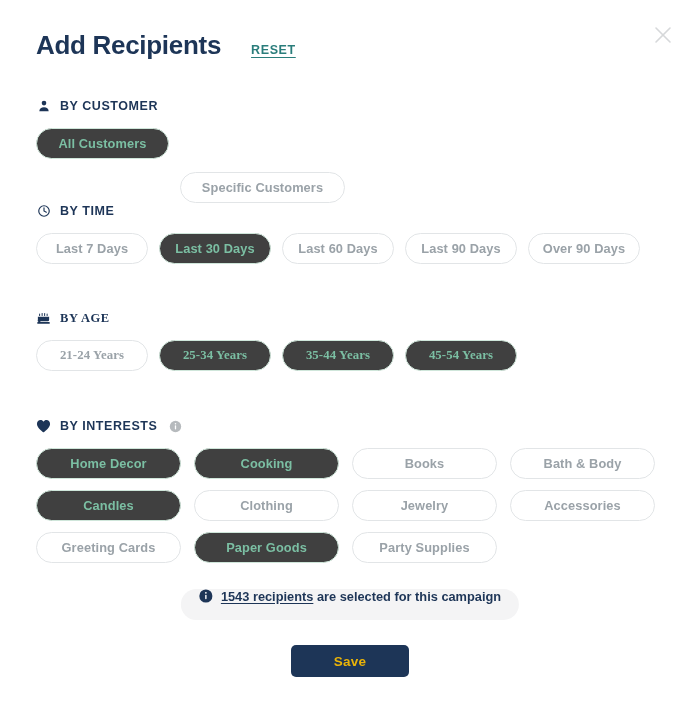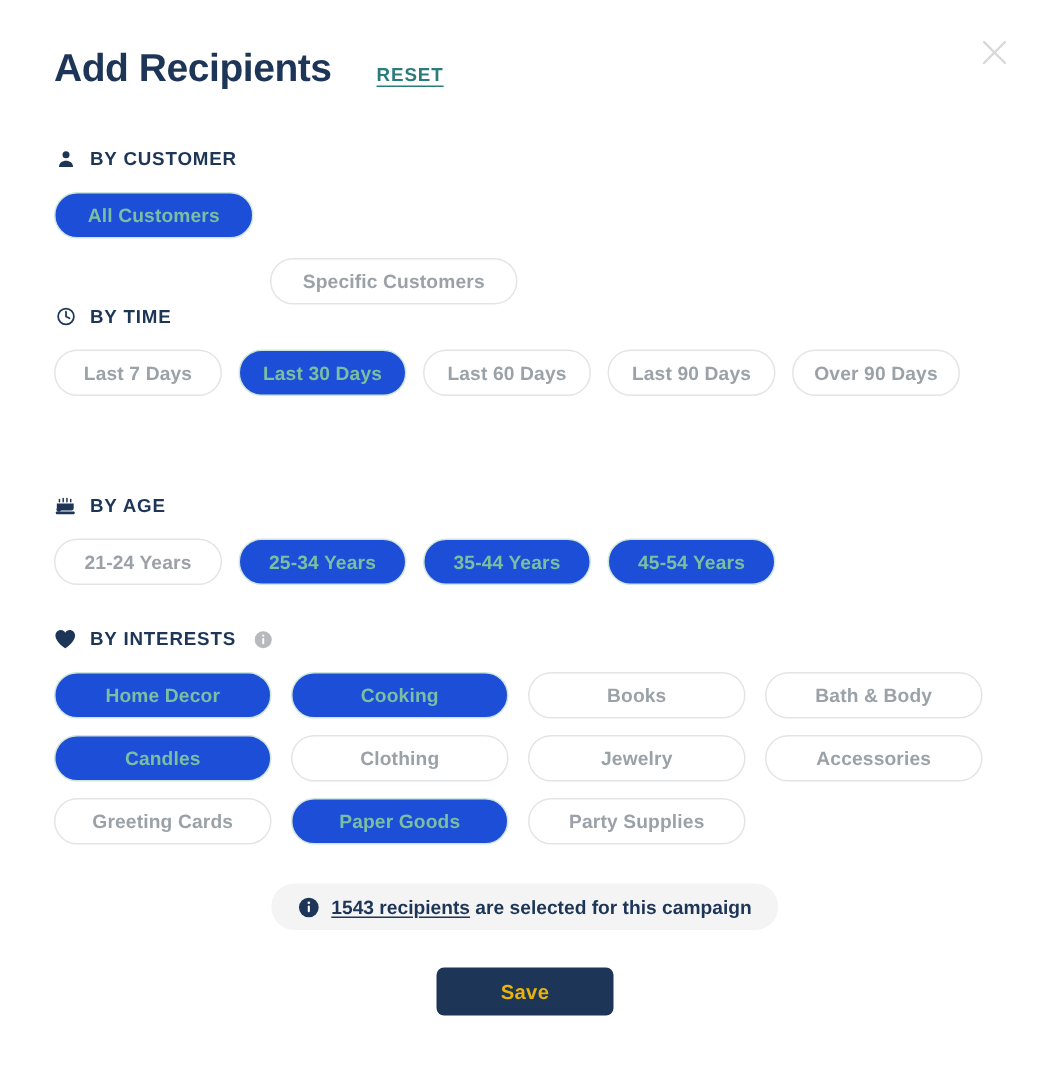--- a/index.html
+++ b/index.html
@@ -120,54 +120,54 @@
     font-weight: bold;
     letter-spacing: 0.1px;
     display: flex;
     align-items: center;
     justify-content: center;
     cursor: pointer;
     white-space: nowrap;
     padding: 0 6px;
   }
   .pill.selected {
-    background: #1d4ed8;
+    background: #404040;
     border-color: #cfe6da;
     color: #7bbfa3;
   }
 
   .pill.w-allcust   { width: 133px; }
   .pill.w-speccust  { width: 165px; margin-top: 44px; }
   .pill.w-time      { width: 112px; }
   .pill.w-age       { width: 112px; }
 
   .interest-grid {
     display: grid;
     grid-template-columns: repeat(4, 145px);
     gap: 11px 13px;
   }
   .interest-grid .pill { width: 145px; }
 
   
   #section-customer  { top: 98px; }
   #section-time      { top: 203px; }
-  #section-age       { top: 329px; }
+  #section-age       { top: 310px; font-family: Liberation Serif, serif; }
   #section-interests { top: 418px; }
 
   
   .recipients-banner {
     position: absolute;
     left: 50%;
     transform: translateX(-50%);
     top: 589px;
     height: 31px;
     background: #f4f4f5;
     border-radius: 16px;
     display: flex;
-    align-items: center;
+    align-items: flex-start;
     gap: 8px;
     padding: 0 18px;
     box-sizing: border-box;
   }
   .banner-icon {
     width: 14px;
     height: 14px;
     flex: 0 0 auto;
   }
   .banner-icon svg { display: block; }

